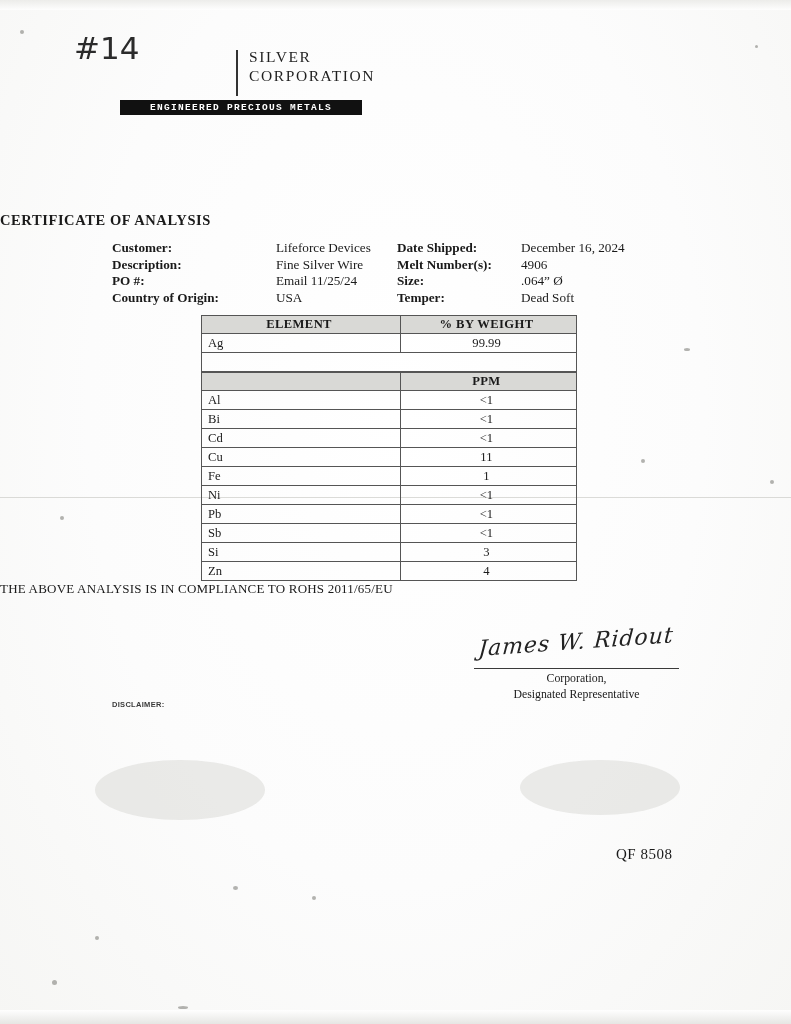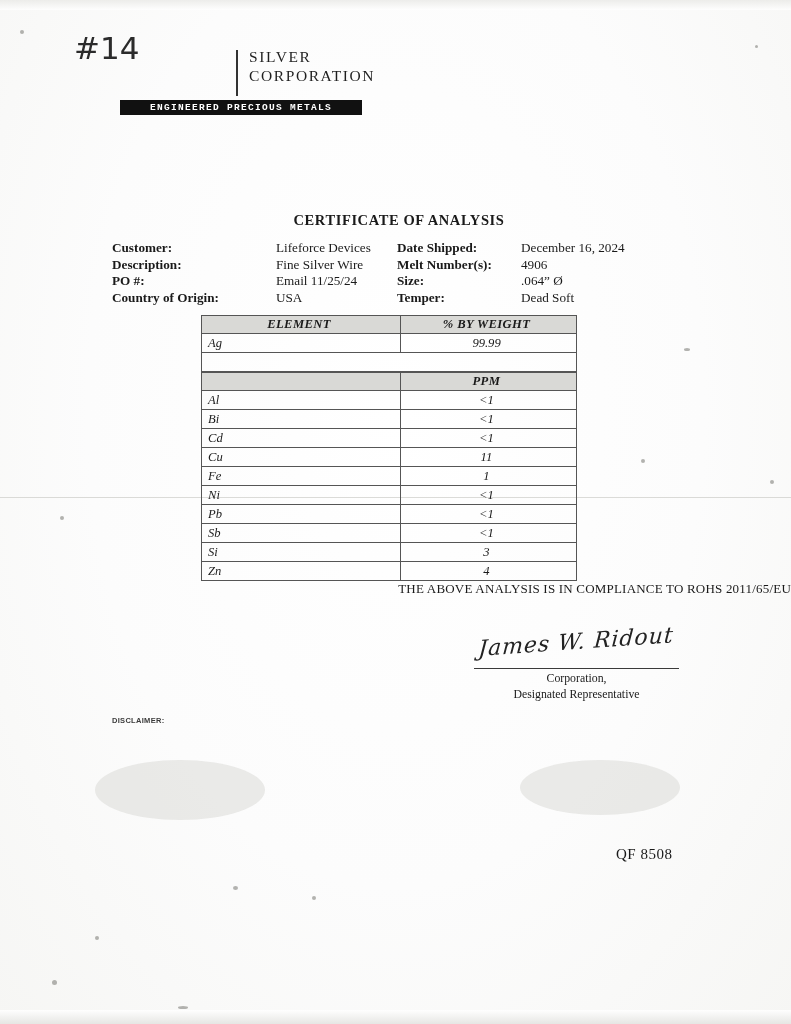--- a/index.html
+++ b/index.html
@@ -97,25 +97,24 @@
     text-align: center;
     line-height: 15px;
     font-weight: bold;
   }
 
   
   .doc-title {
     position: absolute;
     left: 0; right: 0;
     top: 212px;
-    text-align: center;
+    text-align: left;
     font-size: 14.5px;
     font-weight: bold;
     letter-spacing: .6px;
-    padding-left: 7px;
   }
 
   
   .meta {
     position: absolute;
     left: 112px;
     top: 240px;
     width: 570px;
     font-size: 13.2px;
     line-height: 16.5px;
@@ -149,21 +148,20 @@
     border-collapse: collapse;
     width: 100%;
     font-size: 12.6px;
   }
   table.coa td, table.coa th {
     border: 1px solid #555;
     height: 18px;
     padding: 0 4px 0 6px;
     font-weight: normal;
     text-align: left;
-    font-style: italic;
   }
   table.coa .col-el { width: 196px; }
   table.coa .col-val { width: 178px; text-align: center; padding-left: 0; }
   table.coa thead th {
     background: #d9d9d6;
     text-align: center;
     font-weight: bold;
     font-size: 12.6px;
     letter-spacing: .4px;
     padding-left: 0;
@@ -173,24 +171,23 @@
     border: none;
     height: 9px;
     padding: 0;
     background: transparent;
   }
 
   .compliance {
     position: absolute;
     left: 0; right: 0;
     top: 581px;
-    text-align: right;
+    text-align: left;
     font-size: 13px;
     letter-spacing: .2px;
-    padding-left: 30px;
   }
 
   
   .sig-area {
     position: absolute;
     left: 474px;
     top: 620px;
     width: 205px;
     text-align: center;
   }
@@ -220,21 +217,20 @@
 
   .disclaimer {
     position: absolute;
     left: 112px;
     top: 700px;
     font-family: "Liberation Sans", sans-serif;
     font-size: 7.5px;
     font-weight: bold;
     letter-spacing: .3px;
     color: #3a3a3a;
-    margin-top: 16px;
   }
 
   .form-code {
     position: absolute;
     left: 580px;
     top: 846px;
     font-size: 15px;
     letter-spacing: .5px;
     margin-left: 36px;
   }

